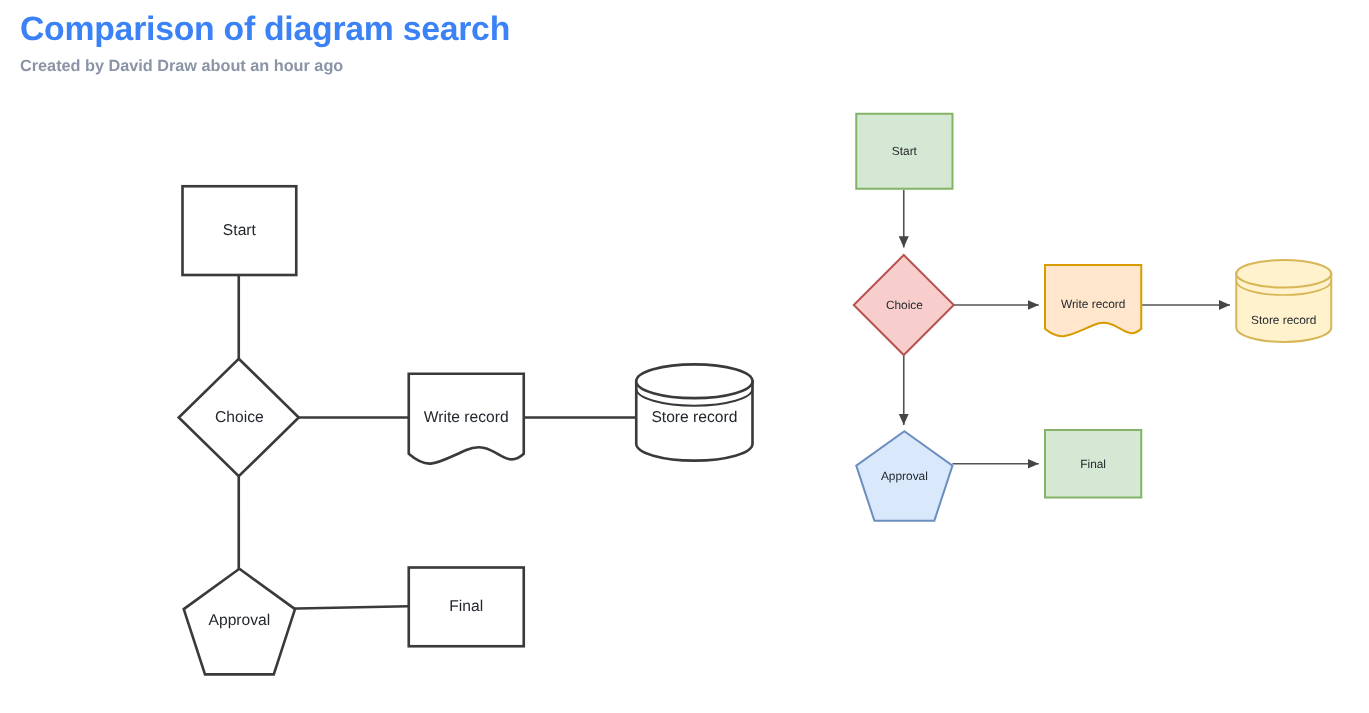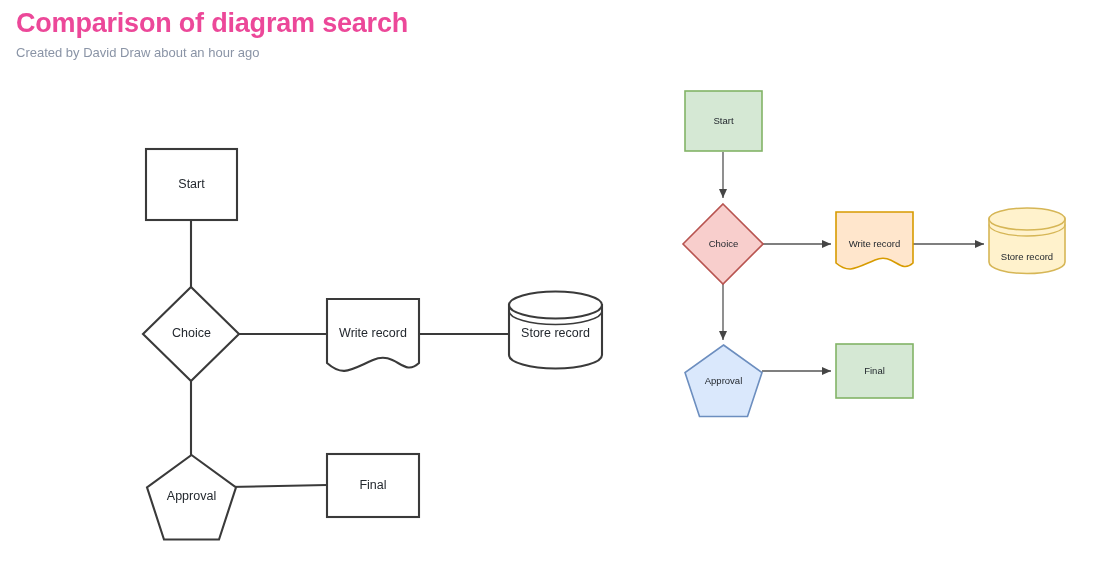--- a/index.html
+++ b/index.html
@@ -25,31 +25,32 @@
   .header {
     position: absolute;
     left: 16px;
     top: 6px;
     width: 700px;
   }
   .page-title {
     font-size: 27px;
     line-height: 34px;
     font-weight: bold;
-    color: #ec4899;
+    color: #3b82f6;
     letter-spacing: -0.2px;
     margin: 0;
     white-space: nowrap;
   }
   .page-subtitle {
     font-size: 13px;
     line-height: 18px;
     color: #8a94a6;
     margin: 4px 0 0 0;
     white-space: nowrap;
+    font-weight: bold;
   }
   .canvas {
     position: absolute;
     left: 0;
     top: 0;
     width: 1095px;
     height: 570px;
   }
   svg { display: block; }
   .lbl {

